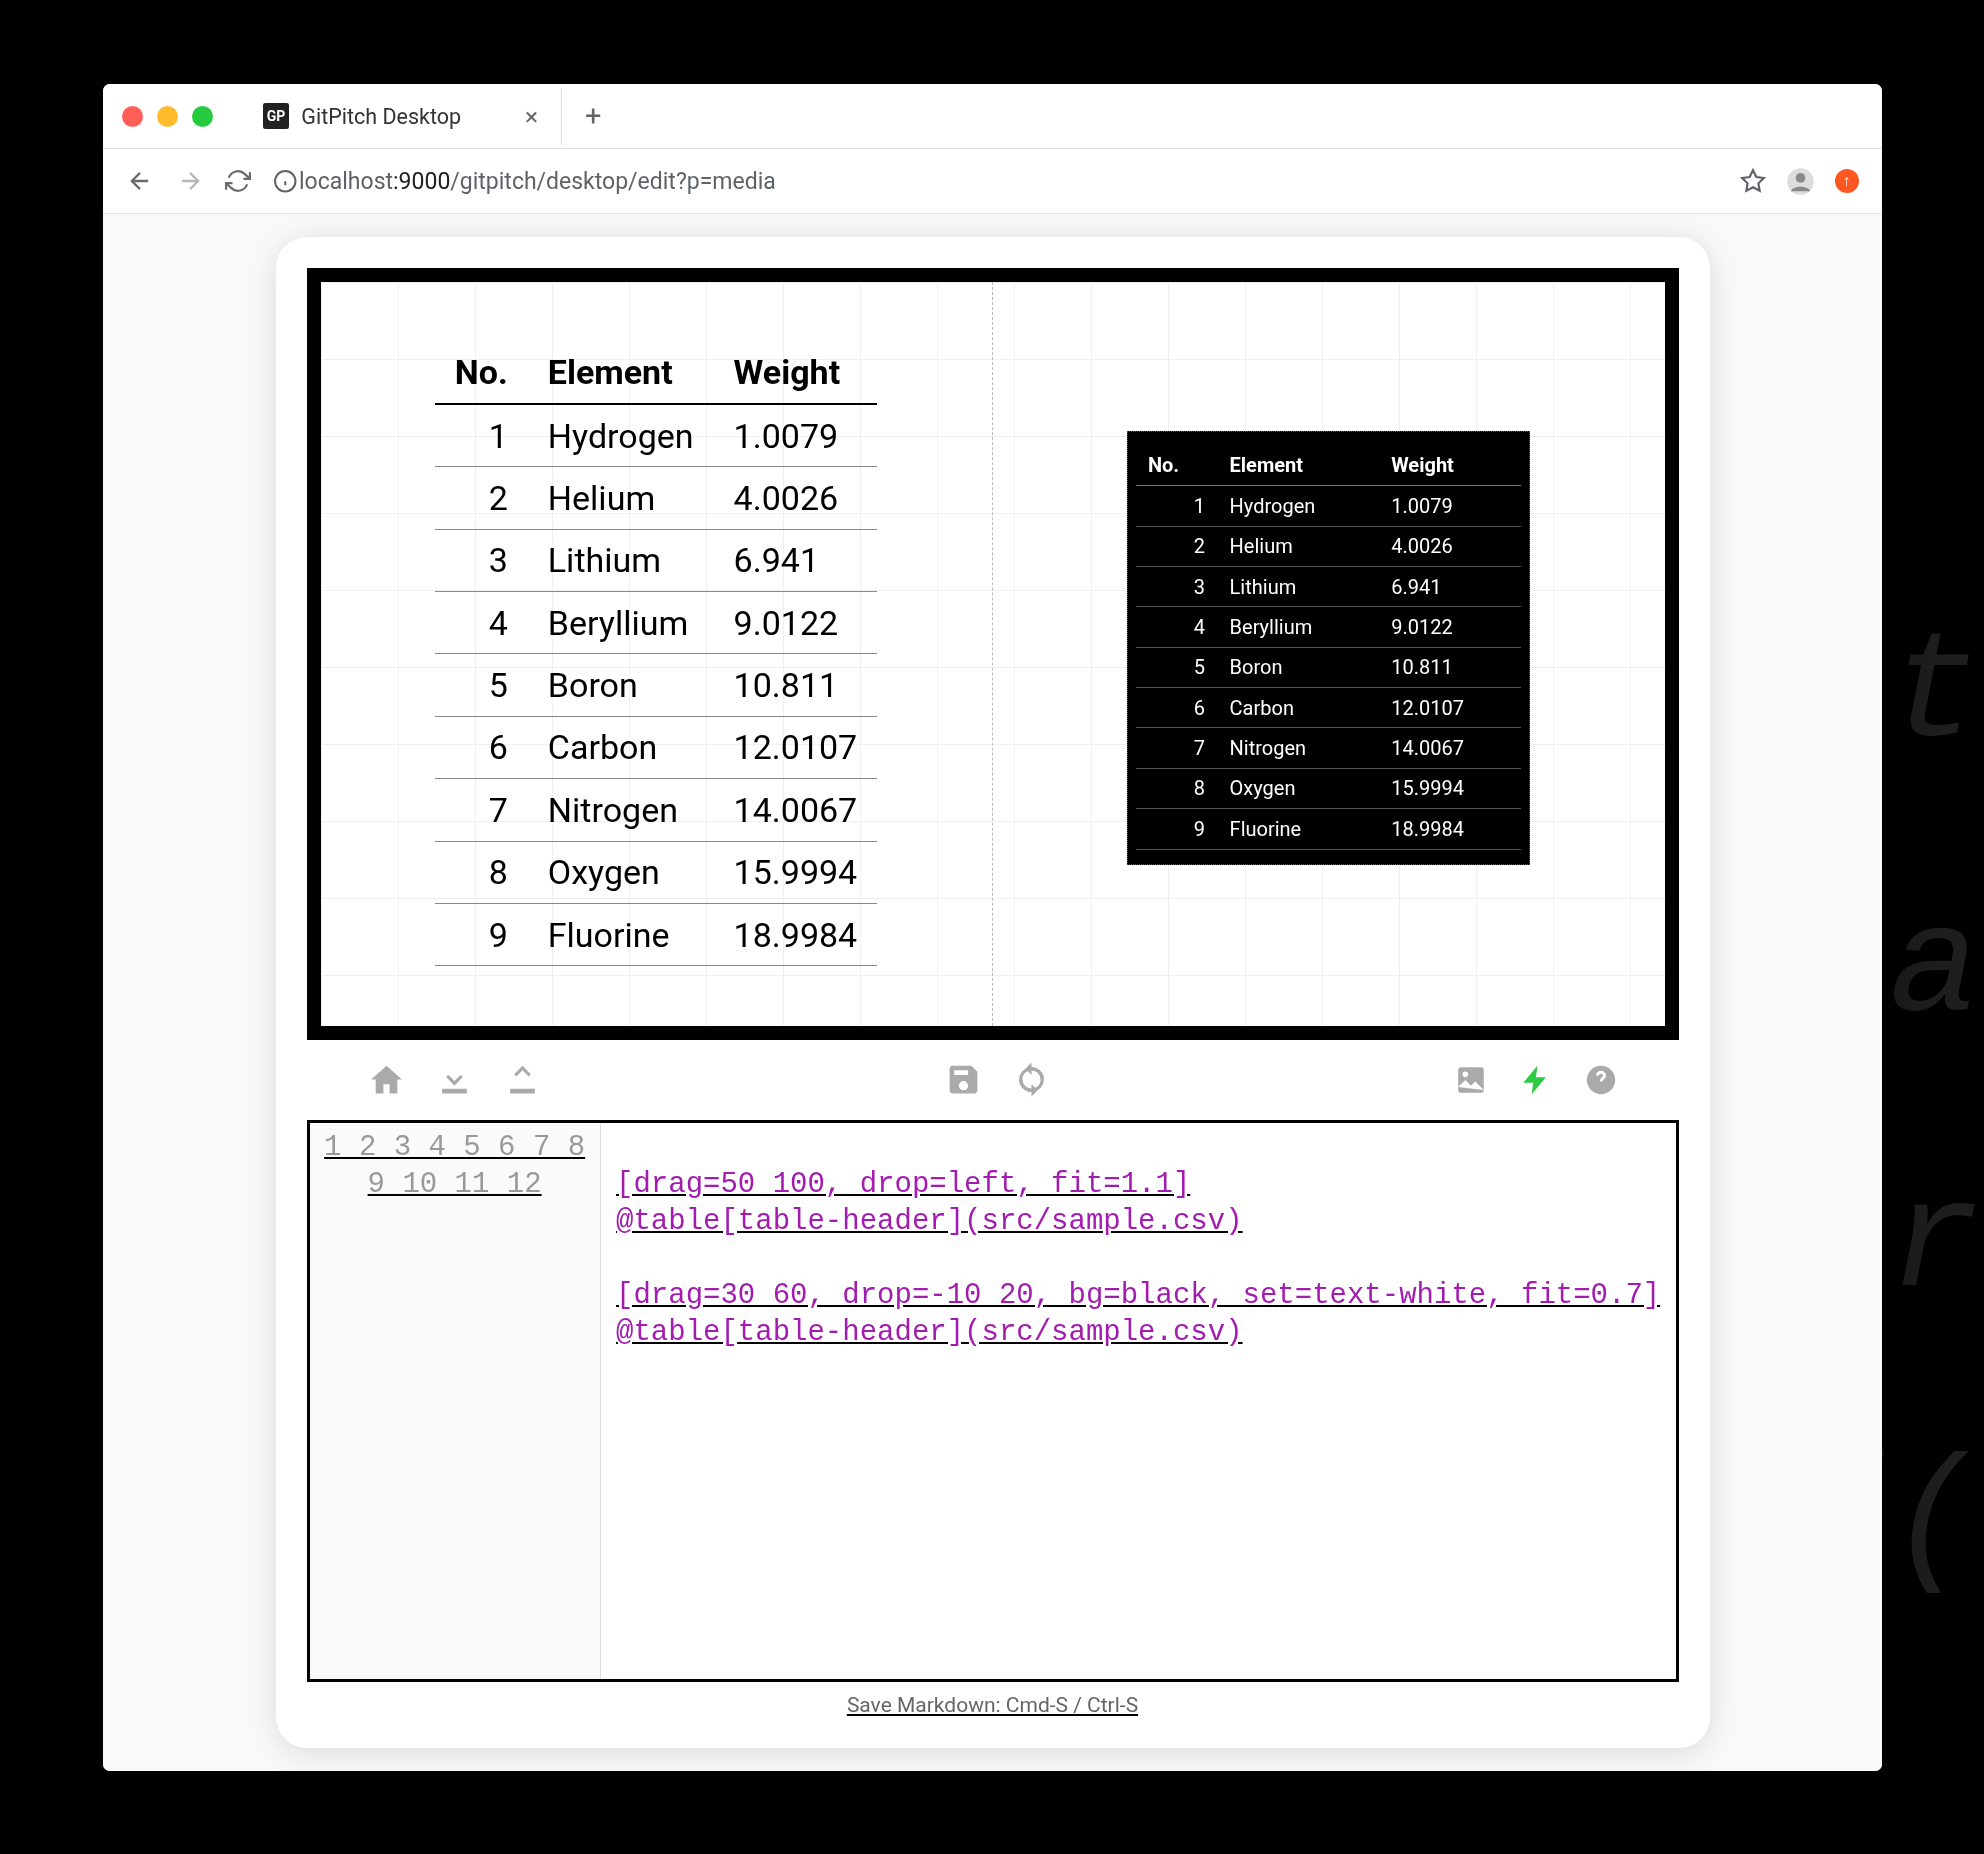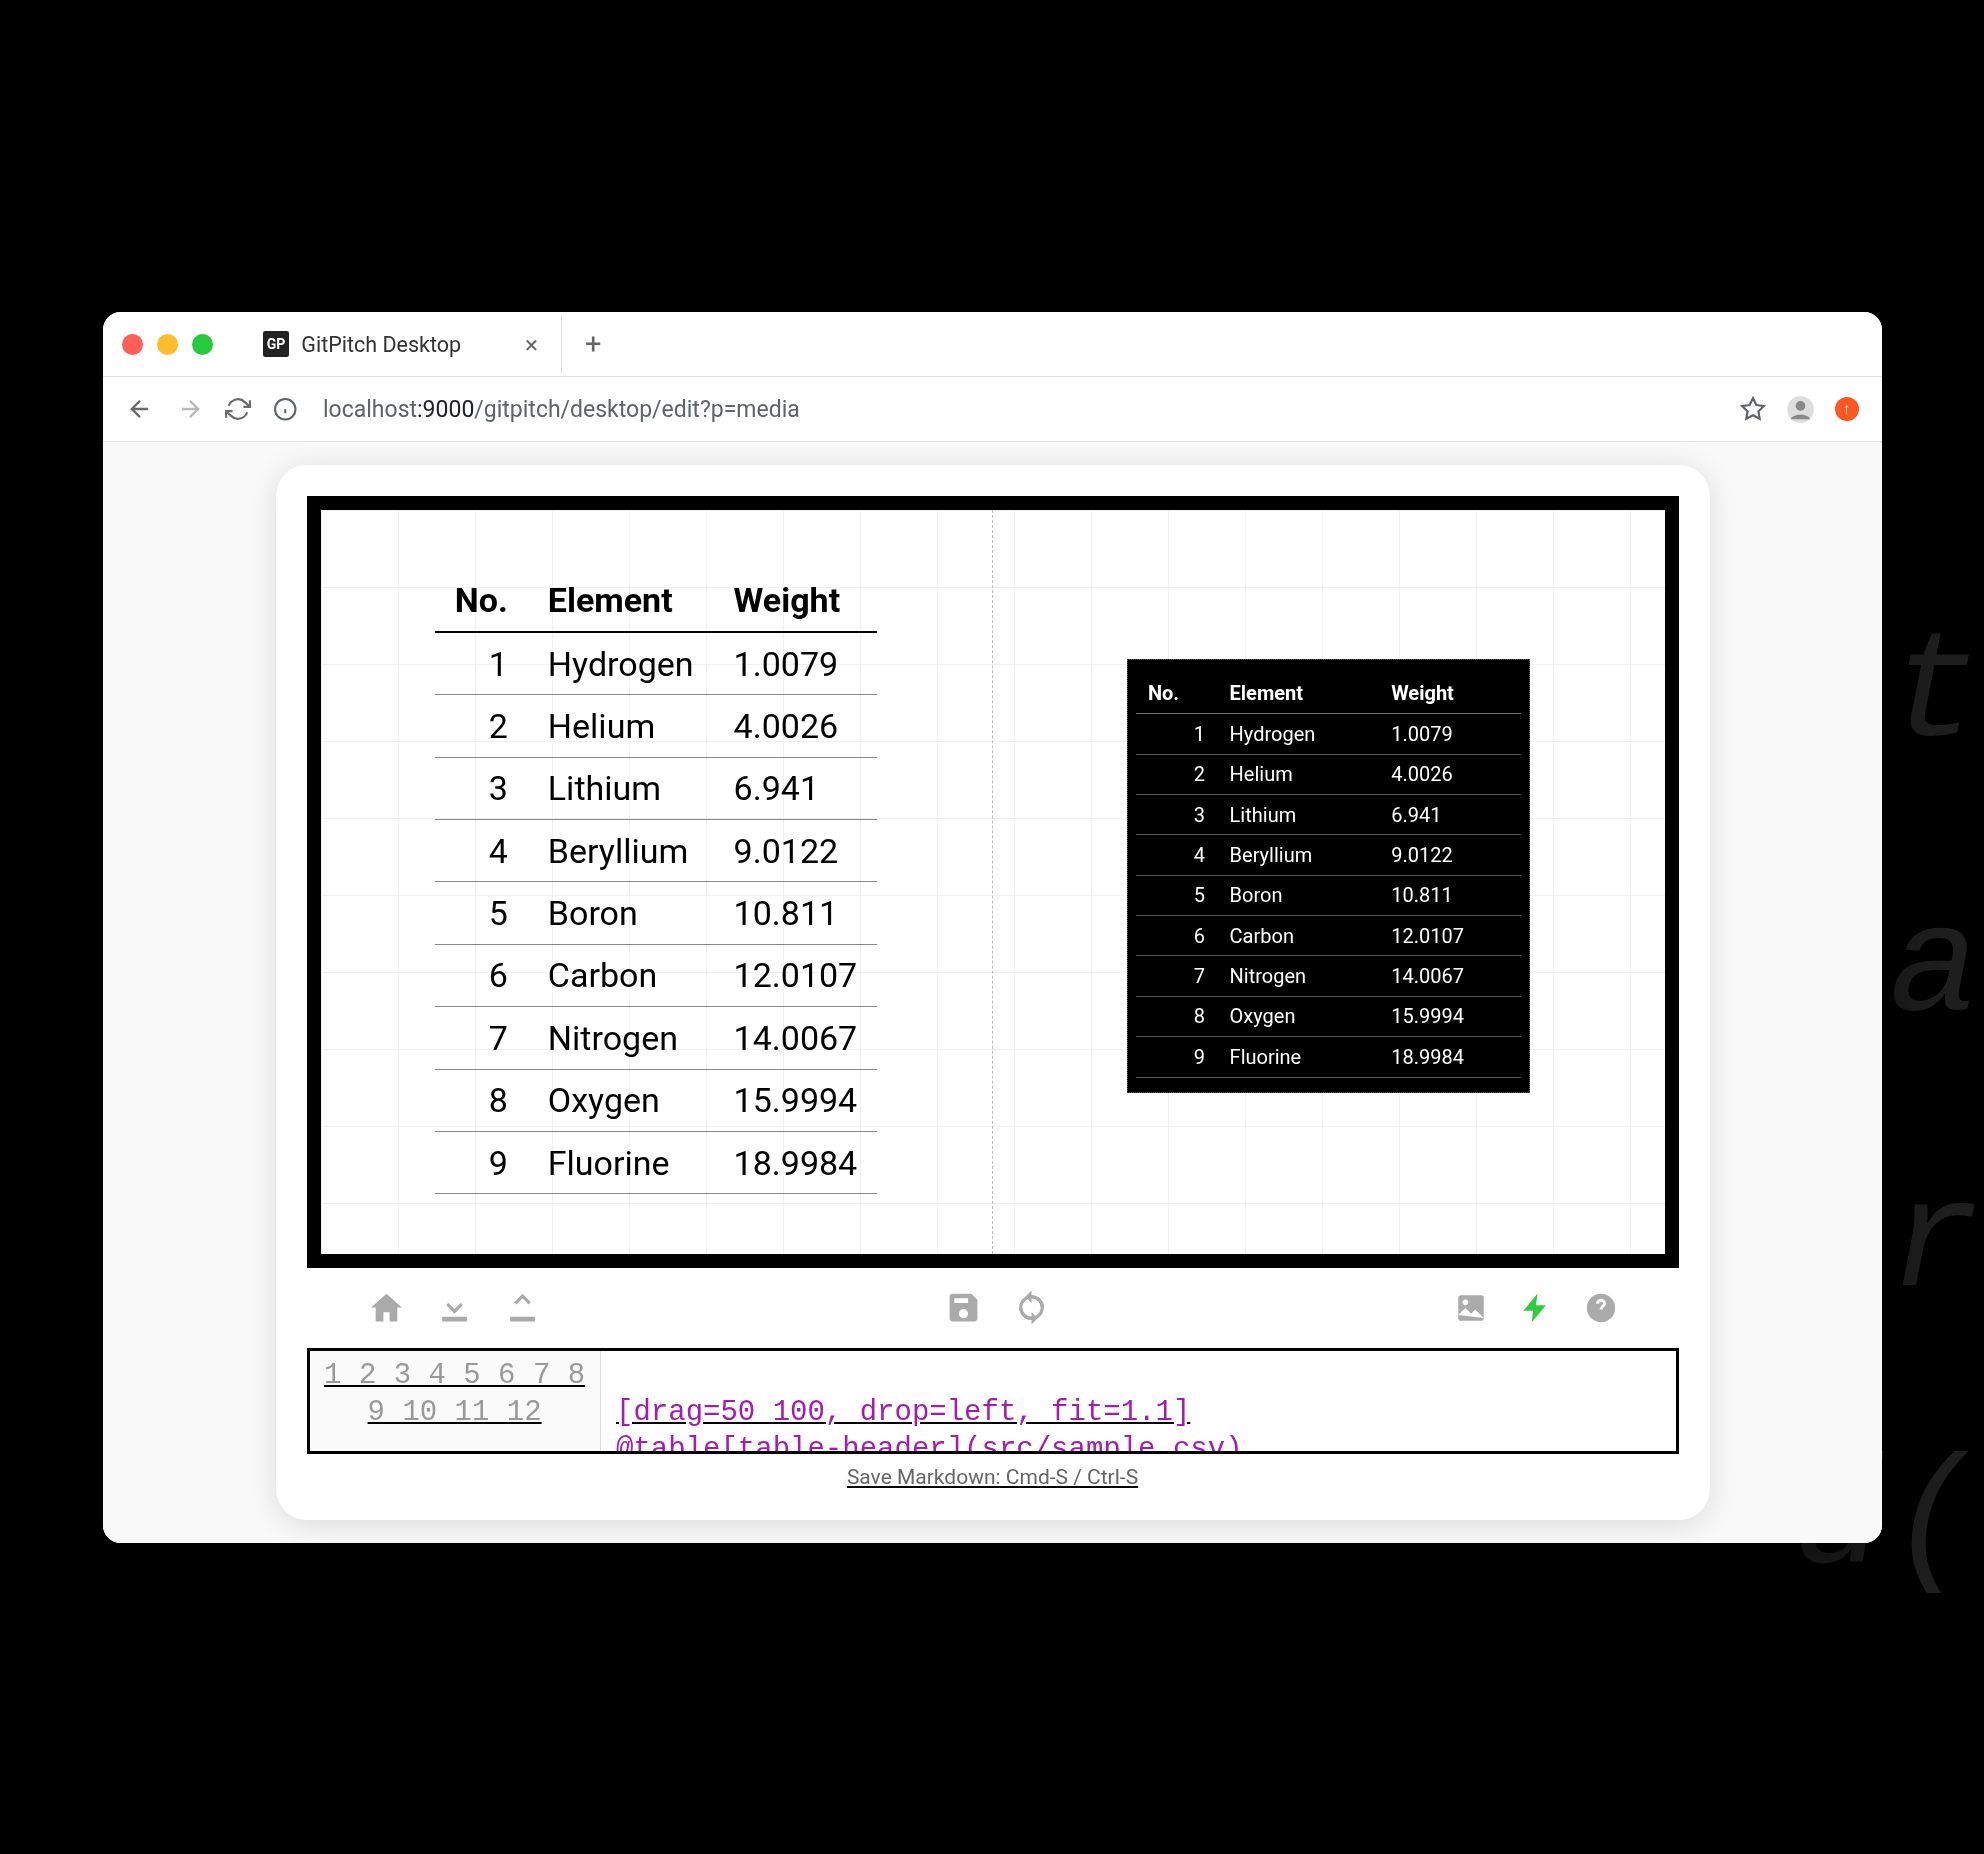--- a/index.html
+++ b/index.html
@@ -30,23 +30,23 @@
   font-style: italic;
   color: #5a5a5a;
   line-height: 1.8;
   text-align: left;
   opacity: 0.35;
   letter-spacing: 4.6px;
   pointer-events: none;
 }
 .browser {
   width: 1779px;
-  height: 1231px;
+  height: 1687px;
   background: #fff;
-  border-radius: 18px;
+  border-radius: 7px;
   box-shadow: 0 23px 77px rgba(0,0,0,0.6);
   overflow: hidden;
   position: relative;
   z-index: 2;
 }
 .titlebar {
   height: 65px;
   background: #fff;
   border-bottom: 0.8px solid #ddd;
   display: flex;
@@ -84,21 +84,21 @@
   align-items: center;
   padding: 0 23px;
   gap: 21.5px;
 }
 .nav-icon { color: #6b6b6b; display: flex; align-items: center; }
 .nav-icon.disabled { color: #b8b8b8; }
 .url-area {
   flex: 1;
   display: flex;
   align-items: center;
-  gap: 26px;
+  gap: 2px;
   font-size: 23px;
   color: #202124;
 }
 .url-host { color: #5f6368; }
 .url-port { color: #202124; }
 .url-path { color: #5f6368; }
 .addr-right { display: flex; gap: 20px; align-items: center; }
 .addr-icon { color: #5f6368; }
 .orange-circ { width: 24.5px; height: 24.5px; border-radius: 50%; background: #ff5722; display: flex; align-items: center; justify-content: center; color: #fff; font-size: 15.3px; font-weight: bold; }
 .viewport {

